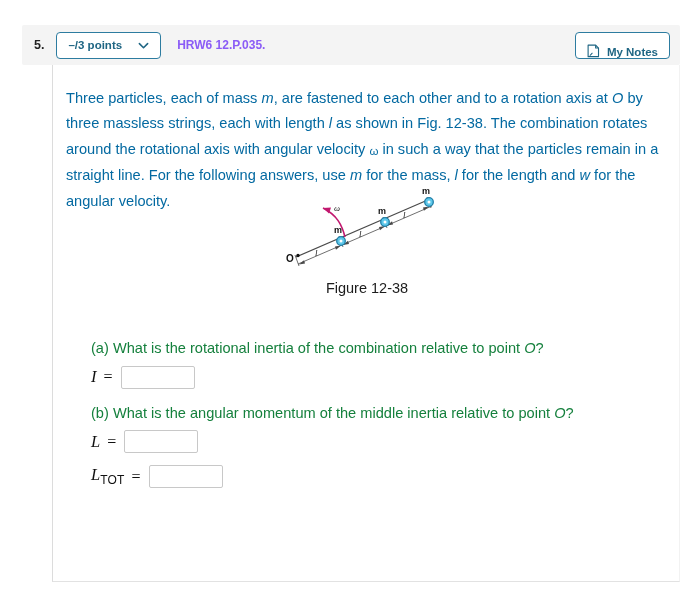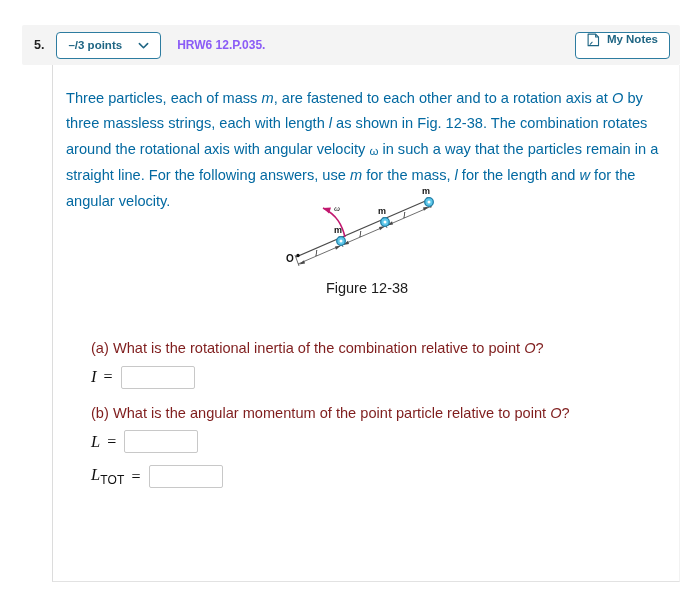--- a/index.html
+++ b/index.html
@@ -65,21 +65,21 @@
     color: #8b5cf6;
   }
   .header-right {
     margin-left: auto;
     display: flex;
     align-items: center;
     gap: 9px;
   }
   .hdr-btn {
     display: inline-flex;
-    align-items: flex-start;
+    align-items: flex-end;
     gap: 7px;
     height: 27px;
     padding: 0 11px;
     border: 1.4px solid #2d7ca0;
     border-radius: 4px;
     background: #ffffff;
     color: #1e6583;
     font-size: 11.5px;
     font-weight: bold;
     cursor: pointer;
@@ -136,21 +136,21 @@
   
   .parts {
     position: absolute;
     left: 38px;
     top: 271px;
     width: 580px;
   }
   .part-q {
     font-size: 14.6px;
     line-height: 25.5px;
-    color: #7f1d1d;
+    color: #15803d;
     margin: 0;
   }
   .ans-row {
     display: flex;
     align-items: center;
     margin-top: 4px;
     margin-bottom: 12px;
   }
   .ans-label {
     font-family: "Liberation Serif", serif;
@@ -277,21 +277,21 @@
 
     <div class="parts">
 
       <p class="part-q"><span>(a) What is the rotational inertia of the combination relative to point </span><i class="var">O</i><span>?</span></p>
       <div class="ans-row">
         <span class="ans-label">I</span>
         <span class="eq">=</span>
         <input class="ans-input" type="text" value="" style="">
       </div>
 
-      <p class="part-q"><span>(b) What is the angular momentum of the point particle relative to point </span><i class="var">O</i><span>?</span></p>
+      <p class="part-q"><span>(b) What is the angular momentum of the middle inertia relative to point </span><i class="var">O</i><span>?</span></p>
       <div class="ans-row">
         <span class="ans-label">L</span>
         <span class="eq">=</span>
         <input class="ans-input" type="text" value="" style="">
       </div>
 
       <div class="ans-row">
         <span class="ans-label"><span>L</span><sub>TOT</sub></span>
         <span class="eq">=</span>
         <input class="ans-input wide" type="text" value="" style="">

